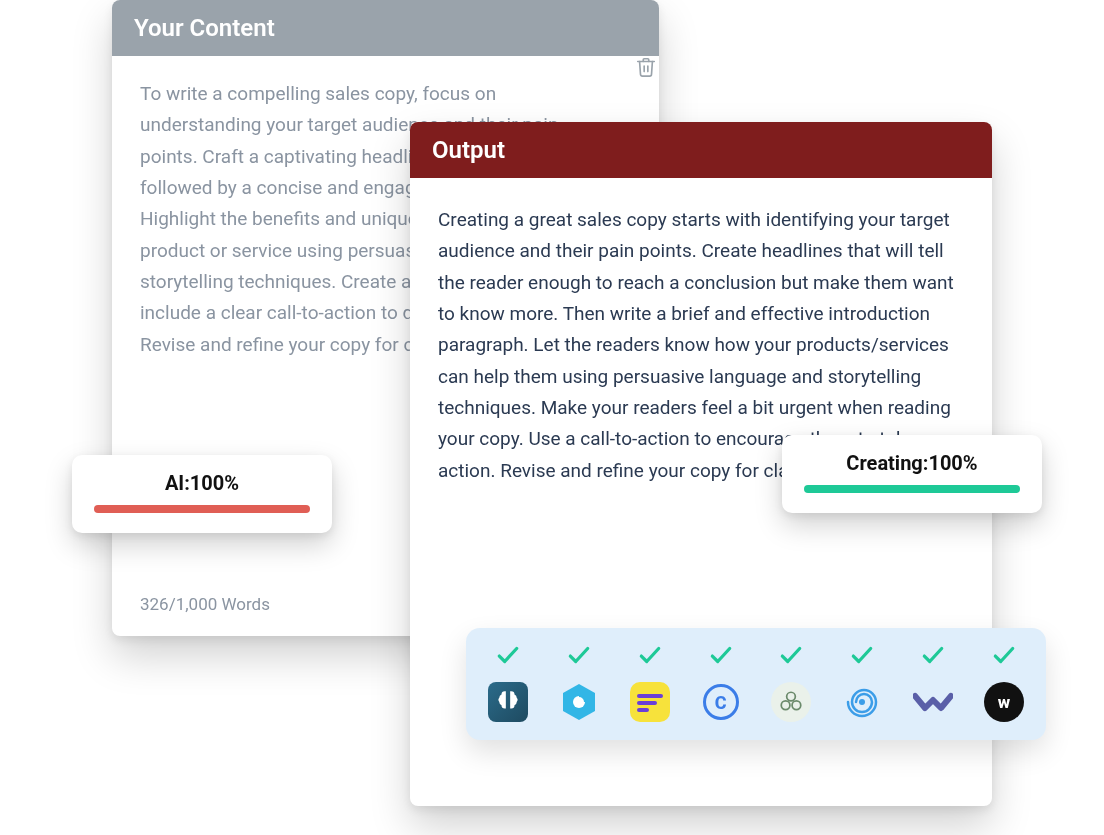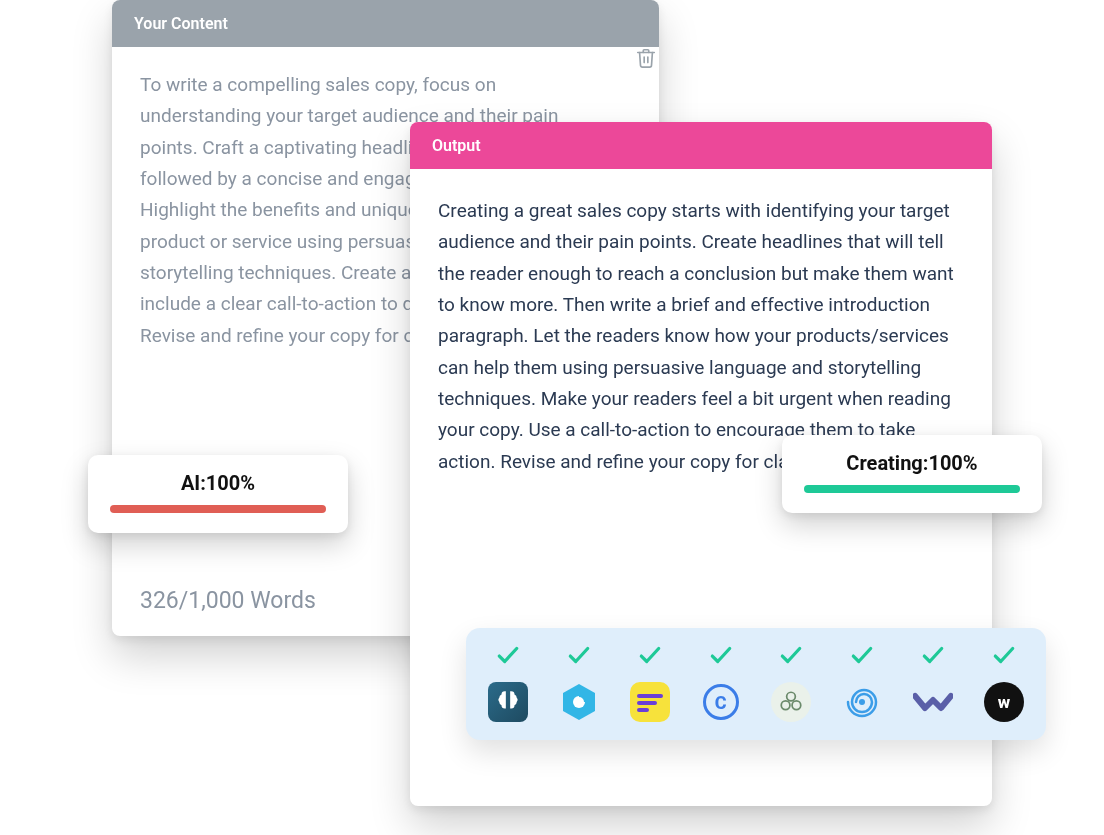--- a/index.html
+++ b/index.html
@@ -13,21 +13,21 @@
 }
 .card {
   position: absolute;
   background: #fff;
   border-radius: 8px;
   box-shadow: 0 20px 40px rgba(0,0,0,0.18), 0 4px 10px rgba(0,0,0,0.08);
 }
 .card-header {
   padding: 14px 22px;
   color: #fff;
-  font-size: 16px;
+  font-size: 24px;
   font-weight: 600;
   border-radius: 8px 8px 0 0;
 }
 .card-body {
   padding: 20px 28px 24px 28px;
   font-size: 19px;
   line-height: 1.65;
   color: #2b3a52;
 }
 .input-card { left: 112px; top: 0; width: 547px; height: 636px; }
@@ -38,24 +38,24 @@
   position: absolute;
   right: 2px;
   top: 0;
 }
 .trash svg { width: 22px; height: 22px; stroke: #9aa3ab; }
 .word-count {
   position: absolute;
   left: 28px;
   bottom: 22px;
   color: #8a94a1;
-  font-size: 23px;
+  font-size: 17px;
 }
 .output-card { left: 410px; top: 122px; width: 582px; height: 684px; }
-.output-card .card-header { background: #ec4899; }
+.output-card .card-header { background: #7f1d1d; }
 .output-card .card-body { color: #2b3a52; padding-top: 26px; }
 .badge {
   position: absolute;
   background: #fff;
   border-radius: 10px;
   box-shadow: 0 12px 28px rgba(0,0,0,0.18), 0 3px 8px rgba(0,0,0,0.08);
   padding: 16px 22px 20px 22px;
   width: 260px;
   text-align: center;
 }
@@ -63,21 +63,21 @@
   font-size: 20px;
   font-weight: 700;
   color: #111;
   margin-bottom: 10px;
 }
 .badge-bar {
   height: 8px;
   border-radius: 4px;
   width: 100%;
 }
-.ai-badge { left: 88px; top: 455px; }
+.ai-badge { left: 72px; top: 455px; }
 .ai-badge .badge-bar { background: #e05e55; }
 .orig-badge { left: 782px; top: 435px; }
 .orig-badge .badge-bar { background: #1ec997; }
 .detectors {
   position: absolute;
   left: 466px;
   top: 628px;
   width: 580px;
   background: #dfeefb;
   border-radius: 14px;

